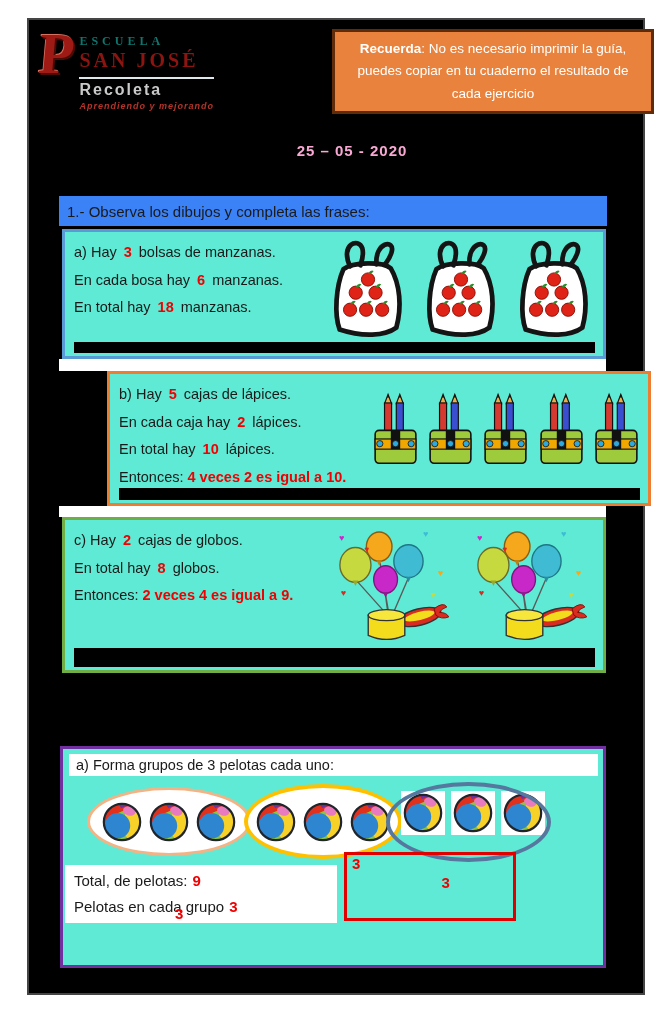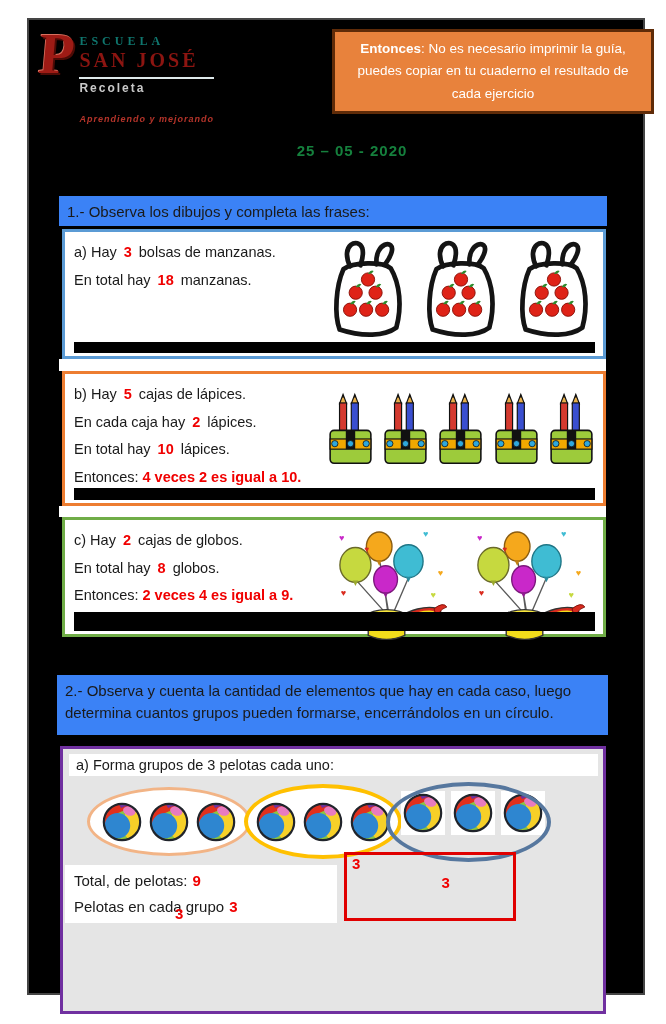--- a/index.html
+++ b/index.html
@@ -4,50 +4,50 @@
 <style>
   html,body{margin:0;padding:0;background:#fff;}
   body{width:666px;height:1024px;position:relative;font-family:"Liberation Sans",sans-serif;overflow:hidden;}
   .page{position:absolute;left:27px;top:18px;width:618px;height:977px;background:#000;border:2px solid #454545;box-sizing:border-box;}
   
   .logo{position:absolute;left:10px;top:6px;display:flex;gap:5px;align-items:flex-start;}
   .logo-p{font-family:"Liberation Serif",serif;font-weight:bold;font-size:58px;line-height:0.95;color:#9e1b15;text-shadow:2px 2px 0 #4d0b06, -1px -1px 0 #d8715f;transform:skewX(-5deg);}
   .logo-text{margin-top:8px;}
   .logo-l1{font-family:"Liberation Serif",serif;font-weight:bold;font-size:12px;letter-spacing:4px;color:#0f766e;}
   .logo-l2{font-family:"Liberation Serif",serif;font-weight:bold;font-size:20px;letter-spacing:3px;color:#8c1511;border-bottom:2px solid #dde8ea;padding-bottom:5px;}
-  .logo-l3{font-size:12px;font-weight:bold;letter-spacing:2px;color:#c9c9c9;margin-top:2px;}
-  .logo-l4{font-size:9px;font-weight:bold;font-style:italic;letter-spacing:1px;color:#b5342a;margin-top:19px;}
+  .logo-l3{font-size:16px;font-weight:bold;letter-spacing:2px;color:#c9c9c9;margin-top:2px;}
+  .logo-l4{font-size:9px;font-weight:bold;font-style:italic;letter-spacing:1px;color:#b5342a;margin-top:2px;}
   .reminder{position:absolute;left:303px;top:9px;width:322px;box-sizing:border-box;background:#e8823c;border:3px solid #5f2b08;color:#fff;font-size:13.5px;line-height:1.65;text-align:center;padding:6px 8px;}
   .reminder b{font-weight:bold;}
-  .date{position:absolute;top:122px;left:0;right:0;text-align:center;padding-left:32px;color:#15803d;font-weight:bold;font-size:15px;letter-spacing:1px;}
+  .date{position:absolute;top:122px;left:0;right:0;text-align:center;padding-left:32px;color:#f9a8d4;font-weight:bold;font-size:15px;letter-spacing:1px;}
   
   .ex-title{position:absolute;background:#3b82f6;color:#1a1a1a;font-size:15px;box-sizing:border-box;padding:5px 8px;line-height:1.45;}
   .ex1-title{left:30px;top:176px;width:548px;height:30px;}
   .ex2-title{left:28px;top:655px;width:551px;min-height:60px;}
   
-  .exbox{position:absolute;left:33px;width:544px;background:#ffffff;box-sizing:border-box;display:flex;}
+  .exbox{position:absolute;left:33px;width:544px;background:#5eead4;box-sizing:border-box;display:flex;}
   .box-a{top:209px;height:130px;border:3px solid #5B9BD5;}
-  .box-b{top:351px;height:135px;border:3px solid #ED7D31;}
-  .box-c{top:497px;height:120px;border:3px solid #70AD47;}
+  .box-b{top:351px;height:135px;border:3px solid #ED7D31;margin-left:45px;}
+  .box-c{top:497px;height:156px;border:3px solid #70AD47;}
   .gap{position:absolute;left:30px;width:547px;background:#fff;}
   .gap1{top:339px;height:12px;}
   .gap2{top:486px;height:11px;}
   .ex-text{width:254px;padding:7px 0 0 9px;box-sizing:border-box;}
   .line{margin:0;font-size:14.5px;color:#1a1a1a;line-height:1.9;white-space:nowrap;}
   .num{color:#f00000;font-weight:bold;margin:0 7px;}
   .concl-text{font-weight:bold;}
   .concl-black{color:#111;}
   .concl-red{color:#f00000;}
   .ex-images{flex:1;display:flex;align-items:flex-start;justify-content:space-evenly;padding-top:5px;}
   .box-c .ex-images{padding-top:3px;}
   .blackbar{position:absolute;bottom:3px;left:9px;right:8px;height:11px;background:#000;}
   .box-b .blackbar{height:12px;}
   .box-c .blackbar{height:19px;}
   
-  .purple{position:absolute;left:31px;top:726px;width:546px;height:268px;border:3px solid #7030A0;box-sizing:border-box;background:#e5e5e5;}
+  .purple{position:absolute;left:31px;top:726px;width:546px;height:222px;border:3px solid #7030A0;box-sizing:border-box;background:#5eead4;}
   .sub-title{position:absolute;left:6px;top:5px;right:5px;background:#fff;color:#1a1a1a;font-size:14.5px;padding:3px 7px;box-sizing:border-box;}
   .groups{position:absolute;left:0;top:33px;width:540px;height:76px;}
   .gcircle{position:absolute;border-radius:50%;display:flex;align-items:center;justify-content:center;gap:7px;}
   .g1{left:24px;top:5px;width:158px;height:63px;background:#fff;border:3px solid #f2b486;}
   .g2{left:181px;top:2px;width:150px;height:67px;background:#fff;border:4px solid #FFC000;}
   .gsquares{position:absolute;left:338px;top:9px;display:flex;gap:6px;}
   .gsq{width:44px;height:44px;background:#fff;display:flex;align-items:center;justify-content:center;}
   .g3ring{position:absolute;left:323px;top:0px;width:157px;height:72px;border:4px solid #56779e;border-radius:50%;background:transparent;}
   .results{position:absolute;left:2px;top:116px;width:272px;height:58px;background:#fff;box-sizing:border-box;padding:3px 9px;}
   .results .line{font-size:15px;line-height:1.75;}
@@ -159,30 +159,31 @@
     <div class="logo-p">P</div>
     <div class="logo-text">
       <div class="logo-l1">ESCUELA</div>
       <div class="logo-l2">SAN JOSÉ</div>
       <div class="logo-l3">Recoleta</div>
       <div class="logo-l4">Aprendiendo y mejorando</div>
     </div>
   </div>
 
   <div class="reminder">
-    <b>Entonces</b><span>: No es necesario imprimir la guía, puedes copiar en tu cuaderno el resultado de cada ejercicio</span>
+    <b>Recuerda</b><span>: No es necesario imprimir la guía, puedes copiar en tu cuaderno el resultado de cada ejercicio</span>
   </div>
 
   <div class="date">25 – 05 - 2020</div>
 
   <div class="ex-title ex1-title">1.- Observa los dibujos y completa las frases:</div>
 
   <div class="exbox box-a">
     <div class="ex-text">
       <p class="line"><span>a) Hay</span><span class="num">3</span><span>bolsas de manzanas.</span></p>
+      <p class="line"><span>En cada bosa hay</span><span class="num">6</span><span>manzanas.</span></p>
       <p class="line"><span>En total hay</span><span class="num">18</span><span>manzanas.</span></p>
     </div>
     <div class="ex-images">
       <svg class="bag">
           <use href="#applebag"></use>
         </svg>
       <svg class="bag">
           <use href="#applebag"></use>
         </svg>
       <svg class="bag">
@@ -231,21 +232,20 @@
       <svg class="bal">
           <use href="#balloonbox"></use>
         </svg>
       <svg class="bal">
           <use href="#balloonbox"></use>
         </svg>
     </div>
     <div class="blackbar"></div>
   </div>
 
-  <div class="ex-title ex2-title">2.- Observa y cuenta la cantidad de elementos que hay en cada caso, luego determina cuantos grupos pueden formarse, encerrándolos en un círculo.</div>
 
   <div class="purple">
     <div class="sub-title">a) Forma grupos de 3 pelotas cada uno:</div>
 
     <div class="groups">
       <div class="gcircle g1">
         <svg class="ball">
             <use href="#beachball"></use>
           </svg>
         <svg class="ball">

